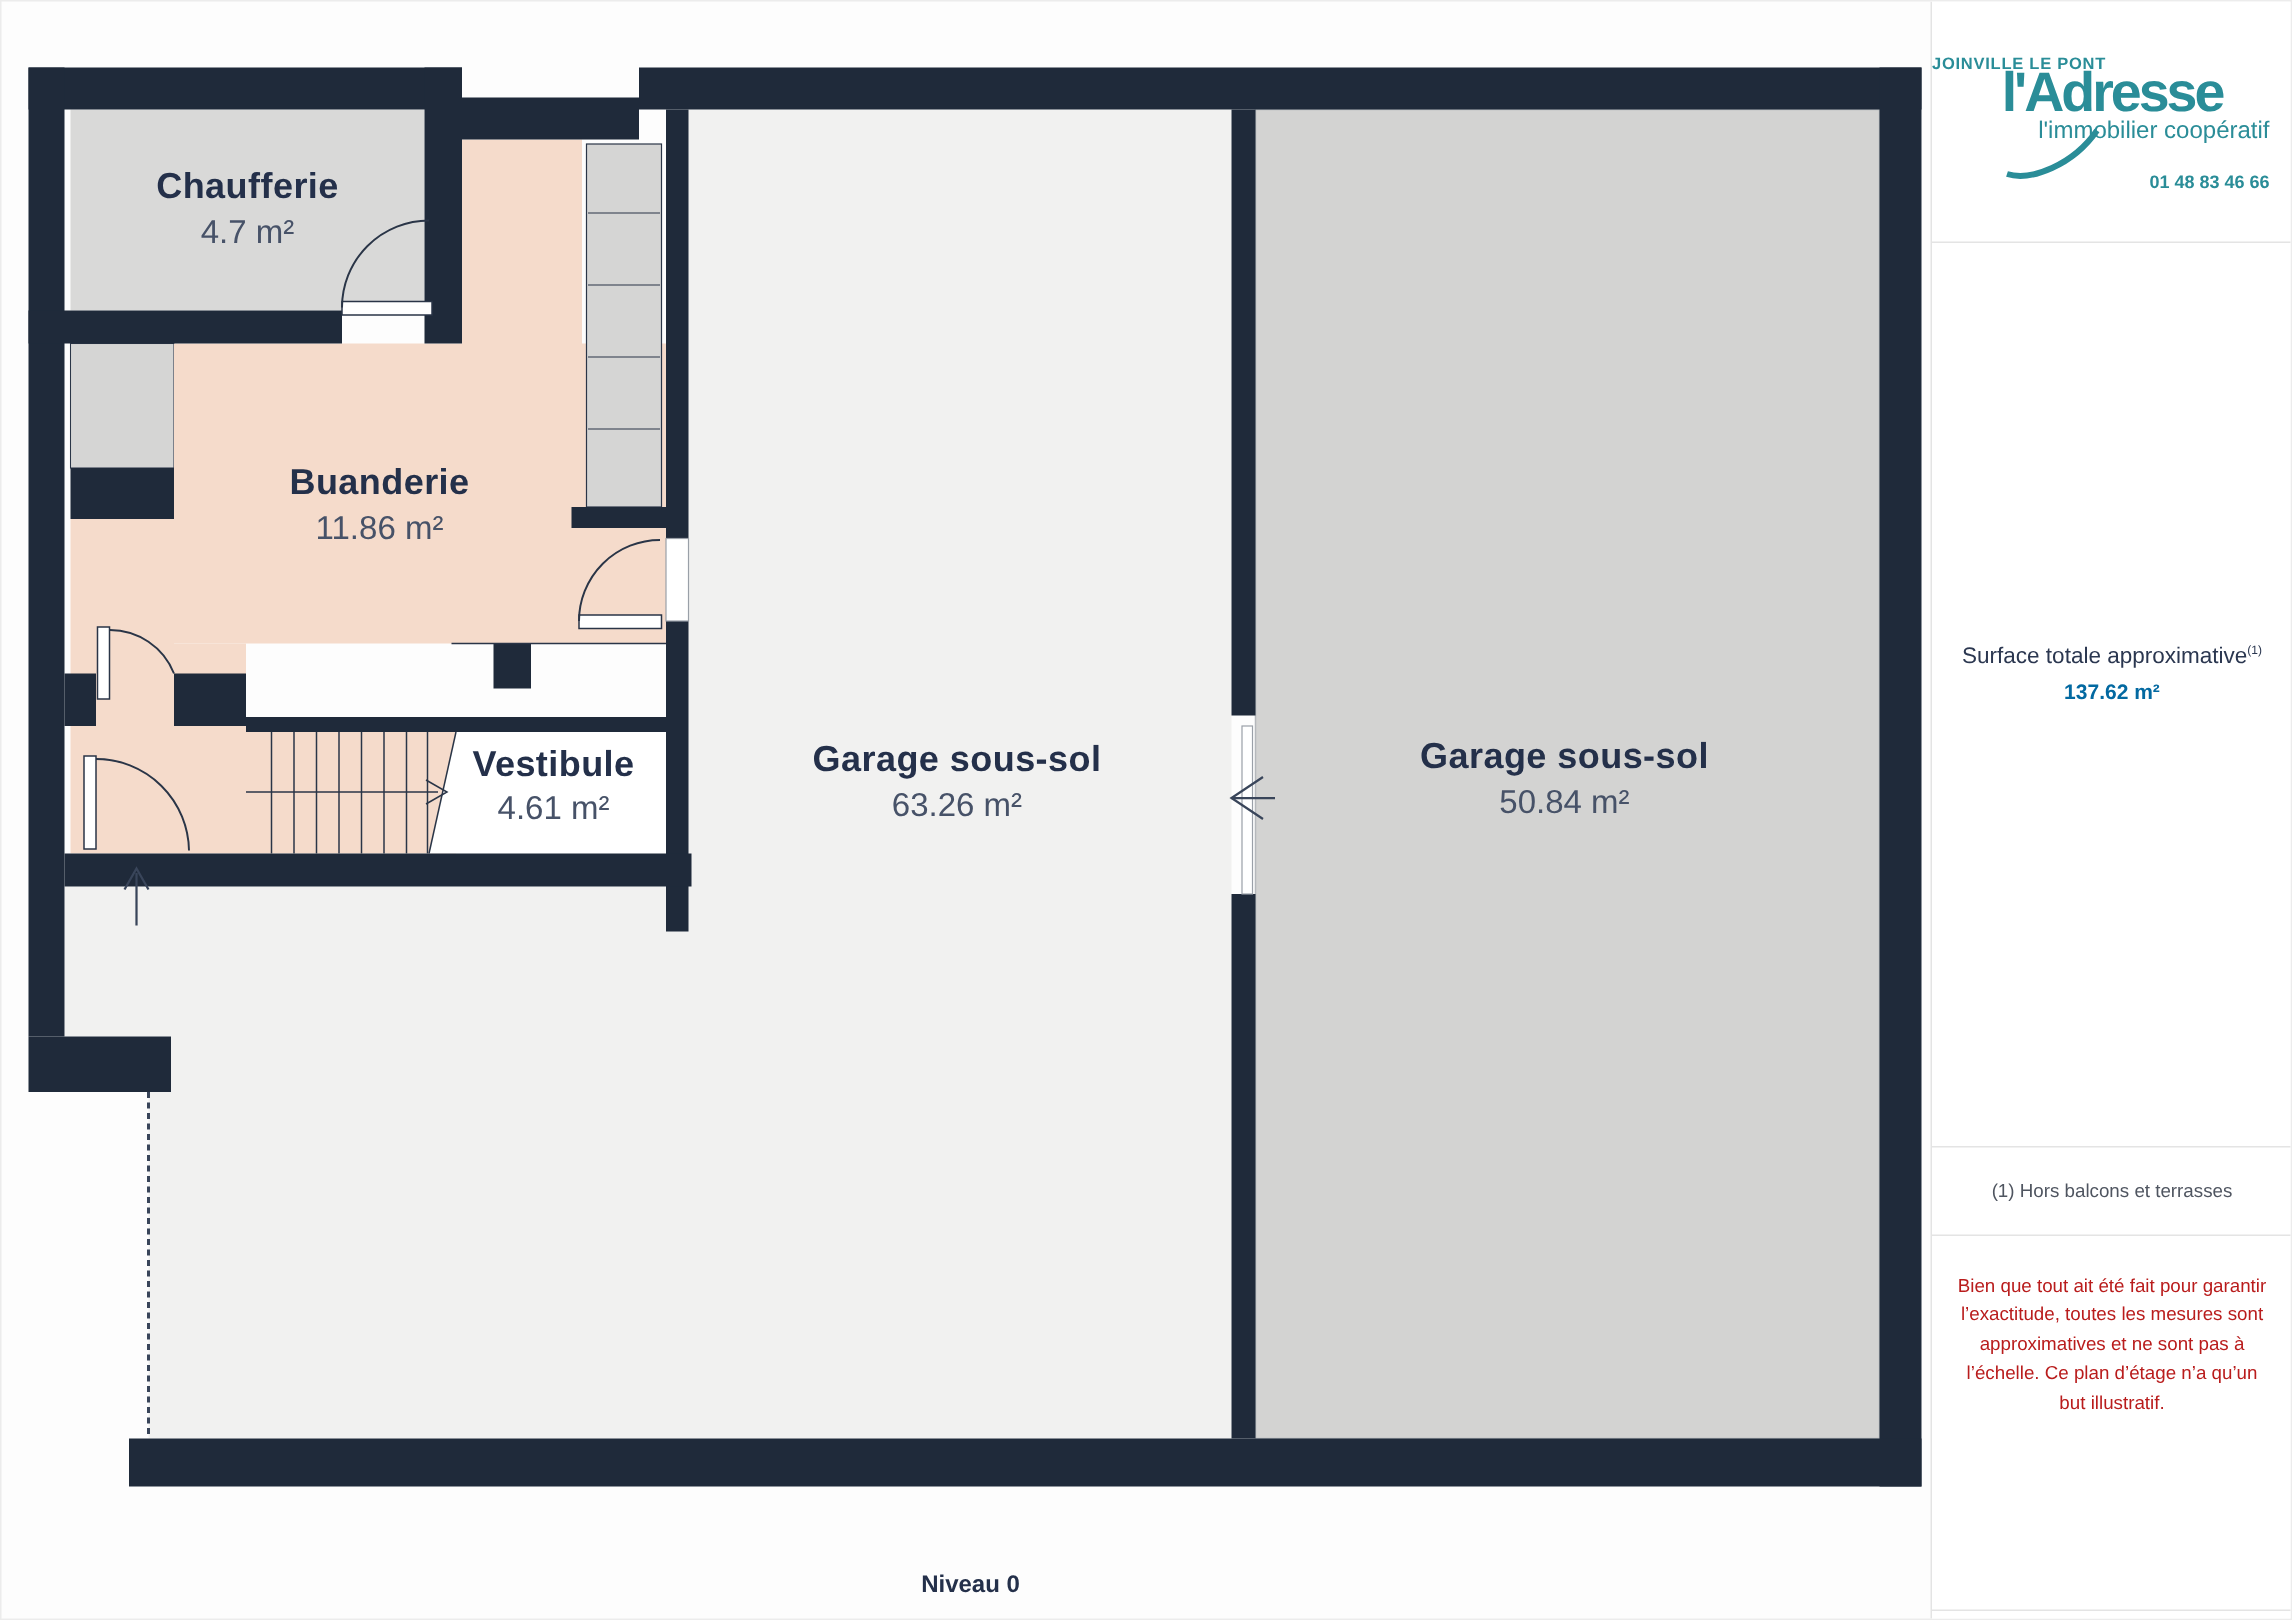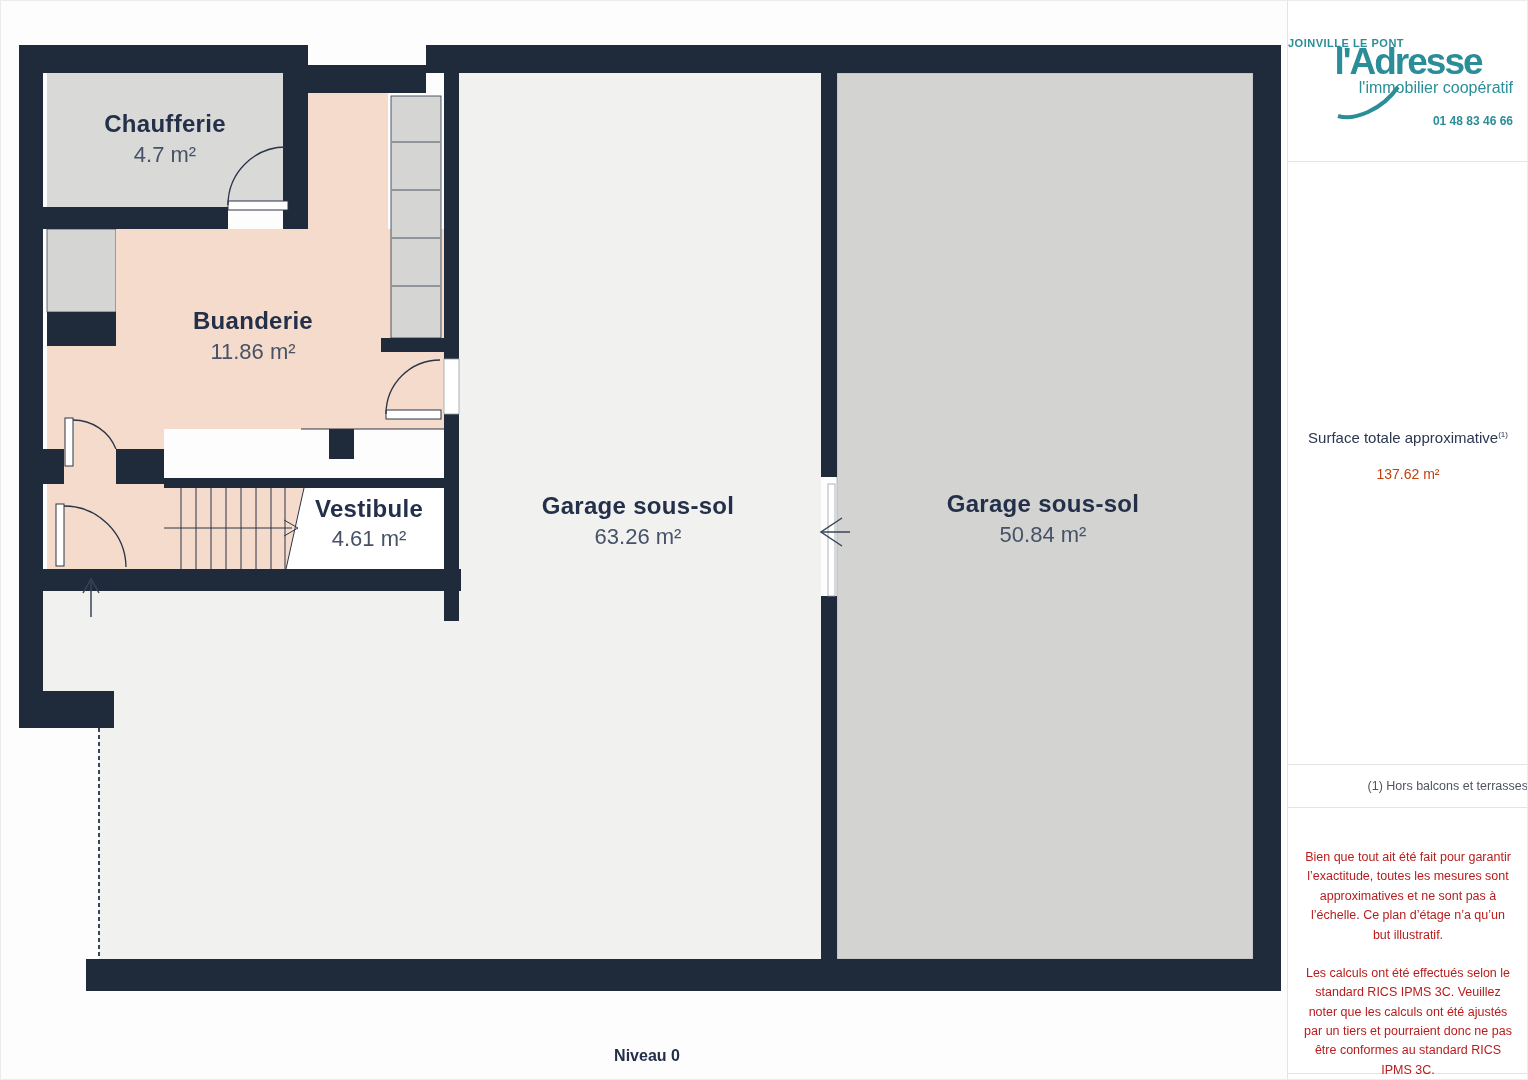--- a/index.html
+++ b/index.html
@@ -20,25 +20,25 @@
   }
   .logo-block{position:relative;height:160px;border-bottom:1px solid #e4e4e4;color:#2a8d98;}
   .logo-location{text-align:left;padding:36px 18px 0 0;font-size:11px;font-weight:700;letter-spacing:.5px;}
   .logo-name{text-align:center;font-size:37px;font-weight:700;letter-spacing:-2px;line-height:1;margin-top:-6px;}
   .logo-swoosh{position:absolute;left:48px;top:84px;}
   .logo-tagline{text-align:right;padding-right:15px;font-size:16px;margin-top:-1px;}
   .logo-phone{text-align:right;padding-right:15px;font-size:12px;font-weight:700;margin-top:17px;}
   .surface-block{position:absolute;top:428px;left:0;width:100%;text-align:center;color:#2b3750;}
   .surface-label{font-size:15px;font-weight:400;}
   .surface-label sup{font-size:8px;}
-  .surface-value{font-size:14px;font-weight:400;color:#c2410c;margin-top:20px;}
+  .surface-value{font-size:14px;font-weight:700;color:#0369a1;margin-top:7px;}
   .footnote-block{
-    position:absolute;top:763px;left:0;width:100%;height:44px;box-sizing:border-box;
+    position:absolute;top:763px;left:0;width:100%;height:60px;box-sizing:border-box;
     border-top:1px solid #e4e4e4;border-bottom:1px solid #e4e4e4;
-    display:flex;align-items:center;justify-content:flex-end;
+    display:flex;align-items:center;justify-content:center;
     font-size:12.5px;color:#4f5560;
   }
   .disclaimer-block{
     position:absolute;top:823px;left:0;width:100%;height:250px;box-sizing:border-box;
     border-bottom:1px solid #e4e4e4;padding:24px 13px 0 13px;
     text-align:center;font-size:12.5px;color:#b91c1c;line-height:1.55;
   }
   .disclaimer-p2{margin-top:19px;}
 </style>
 </head>
@@ -176,18 +176,17 @@
       <div class="surface-label"><span>Surface totale approximative</span><sup>(1)</sup></div>
       <div class="surface-value">137.62 m²</div>
     </div>
 
     <div class="footnote-block">
       <span>(1) Hors balcons et terrasses</span>
     </div>
 
     <div class="disclaimer-block">
       <div class="disclaimer-p1">Bien que tout ait été fait pour garantir l’exactitude, toutes les mesures sont approximatives et ne sont pas à l’échelle. Ce plan d’étage n’a qu’un but illustratif.</div>
-      <div class="disclaimer-p2">Les calculs ont été effectués selon le standard RICS IPMS 3C. Veuillez noter que les calculs ont été ajustés par un tiers et pourraient donc ne pas être conformes au standard RICS IPMS 3C.</div>
 
     </div>
 
   </div>
 </div>
 
 </body></html>

